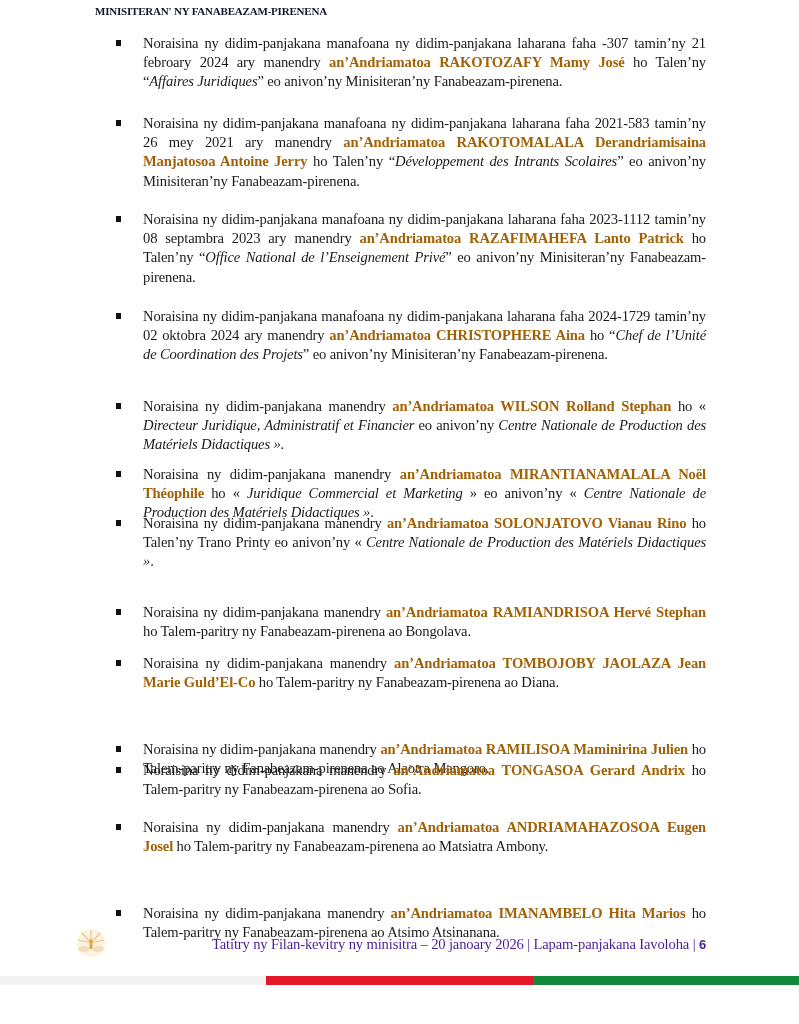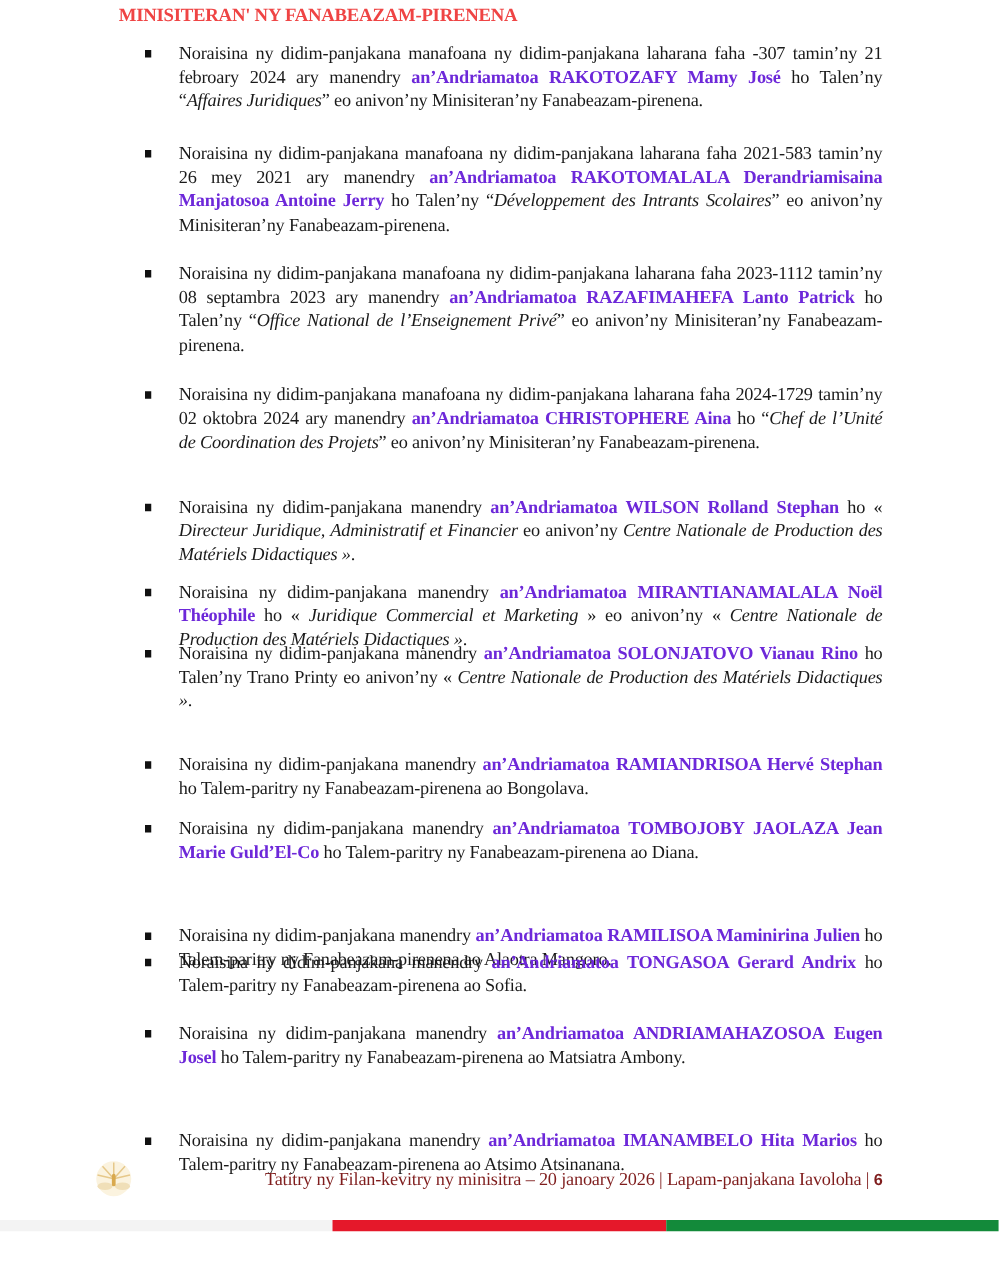--- a/index.html
+++ b/index.html
@@ -1,26 +1,26 @@
 <!DOCTYPE html>
 <html><head>
 <meta charset="utf-8">
 <style>
   html, body { margin:0; padding:0; background:#ffffff; }
   body { width:799px; height:1024px; position:relative; overflow:hidden;
          font-family:"Liberation Serif", "DejaVu Serif", serif; color:#1a1a1a; }
-  .heading { position:absolute; left:95px; top:5px; font-weight:bold; font-size:15px;
-             letter-spacing:-0.2px; color:#ef4444; }
+  .heading { position:absolute; left:95px; top:5px; font-weight:bold; font-size:11px;
+             letter-spacing:-0.2px; color:#0f172a; }
   .list { position:absolute; left:0; top:0; width:799px; }
   .item { position:absolute; left:143px; width:563px; font-size:14.6px; line-height:19.2px;
           text-align:justify; letter-spacing:-0.15px; }
   .item .bullet { position:absolute; left:-27px; top:6px; width:5px; height:6px; background:#111; }
-  .item b { font-weight:bold; color:#6d28d9; }
+  .item b { font-weight:bold; color:#a16207; }
   .item i { font-style:italic;margin-top:20px; }
-  .footer-text { position:absolute; left:212px; top:936px; font-size:14.6px; letter-spacing:-0.15px; color:#7f1d1d; white-space:nowrap; }
+  .footer-text { position:absolute; left:212px; top:936px; font-size:14.6px; letter-spacing:-0.15px; color:#4c1d95; white-space:nowrap; }
   .footer-text b { font-family:"Liberation Sans", sans-serif; font-weight:bold; font-size:13px; }
   .logo { position:absolute; left:74px; top:927px; width:34px; height:32px; }
   .stripe { position:absolute; top:976px; height:9px; }
   .s-grey { left:0; width:266px; background:#f3f3f3; }
   .s-red { left:266px; width:267px; background:#e5182a; }
   .s-green { left:533px; width:266px; background:#138a3a; }
 </style>
 </head>
 <body>
 

